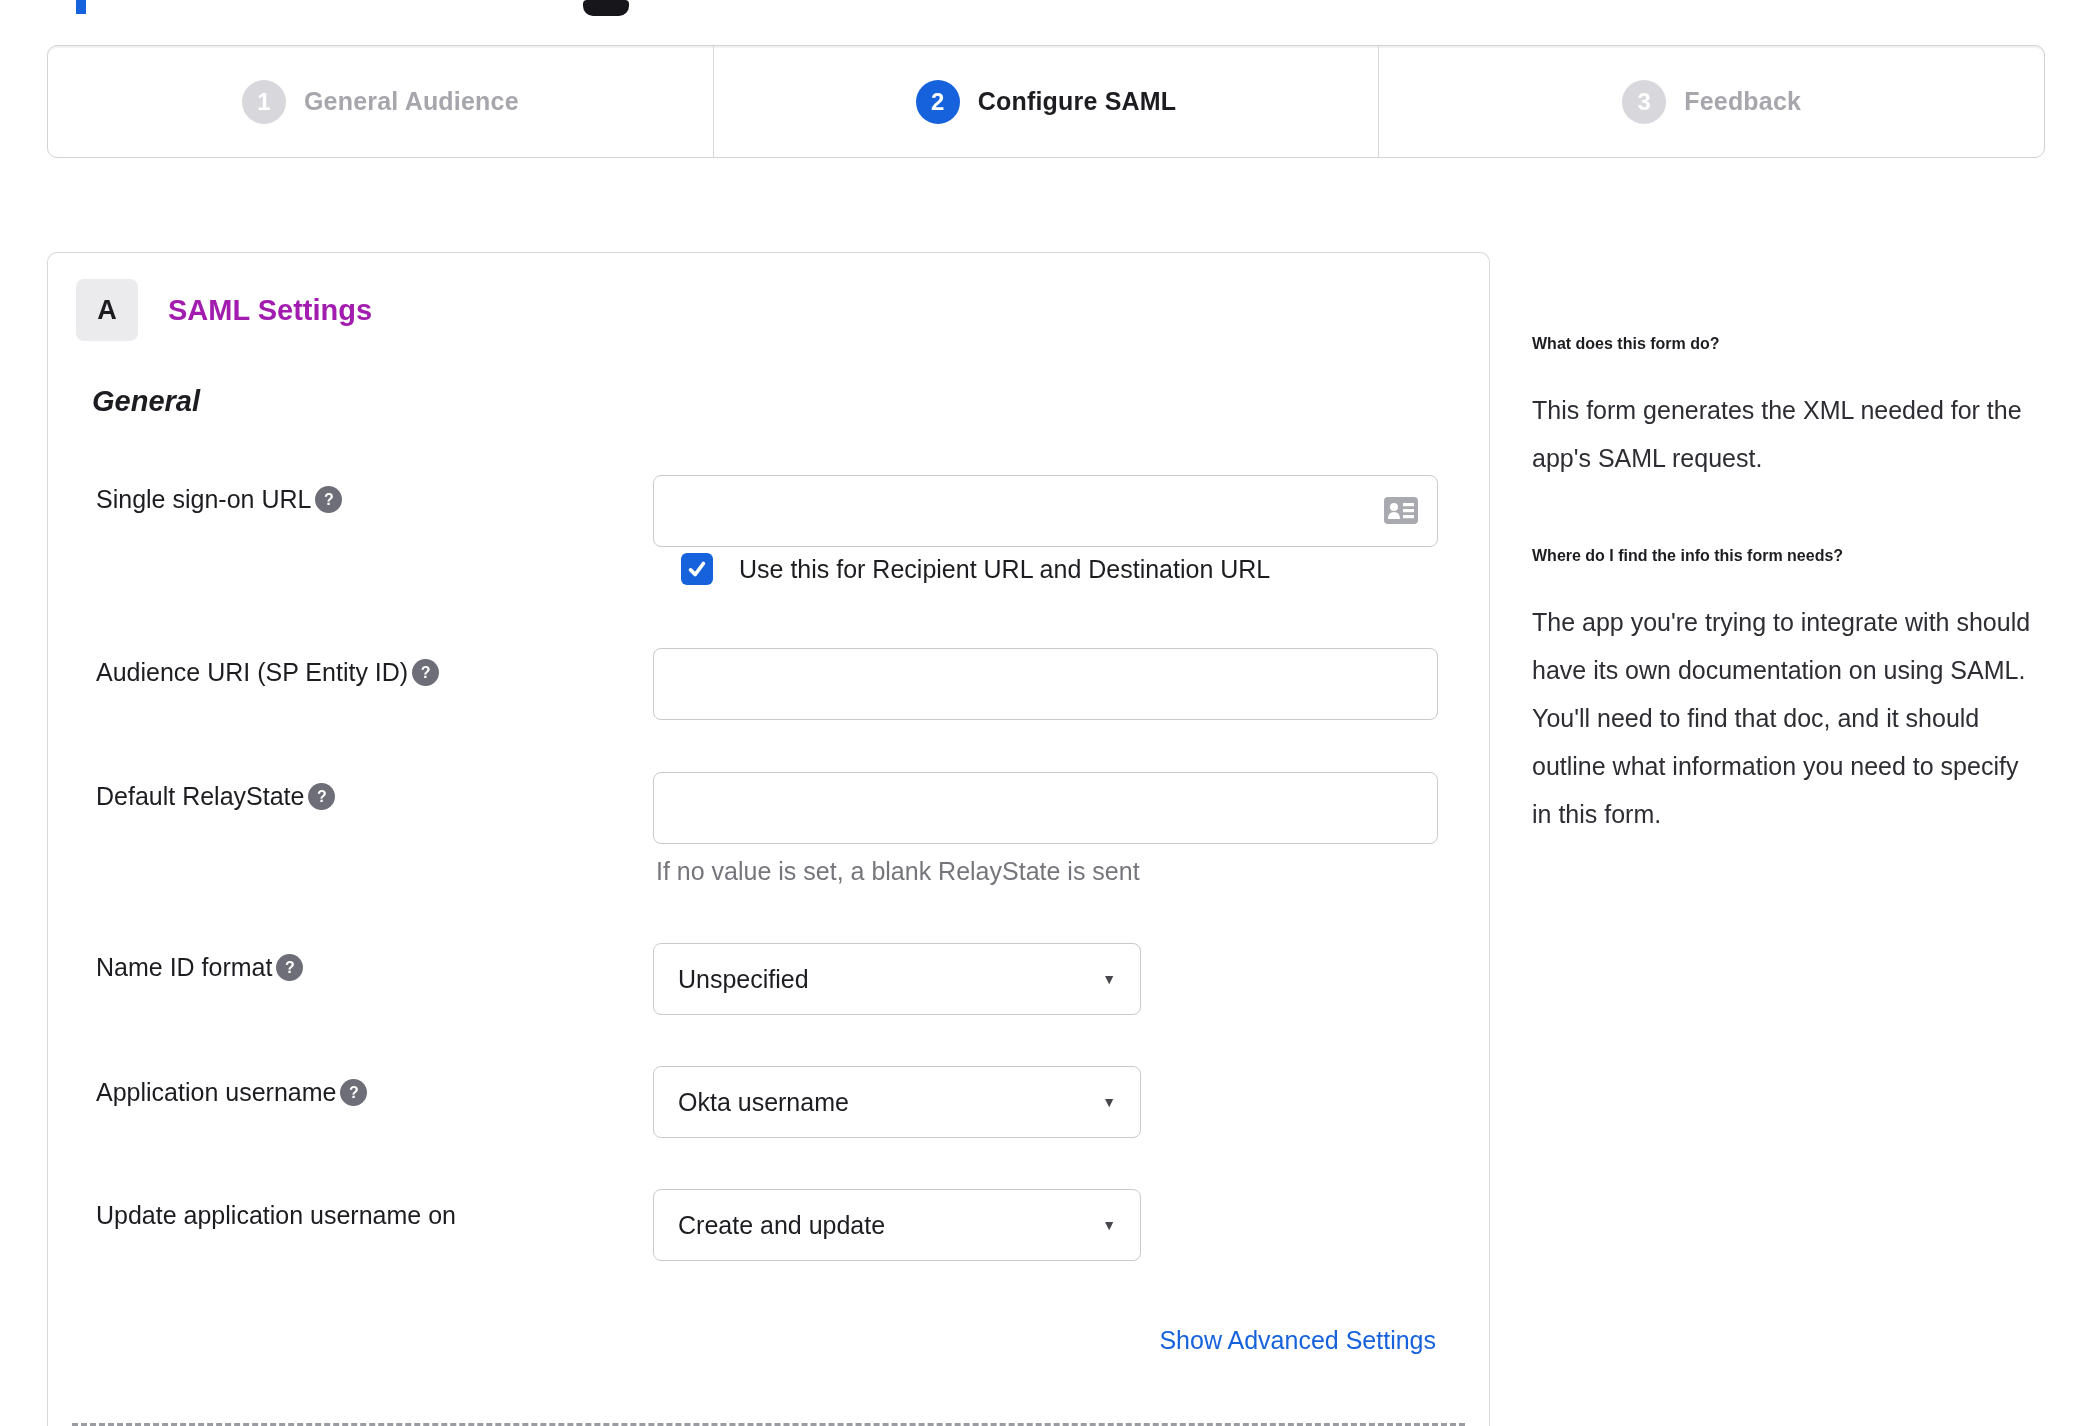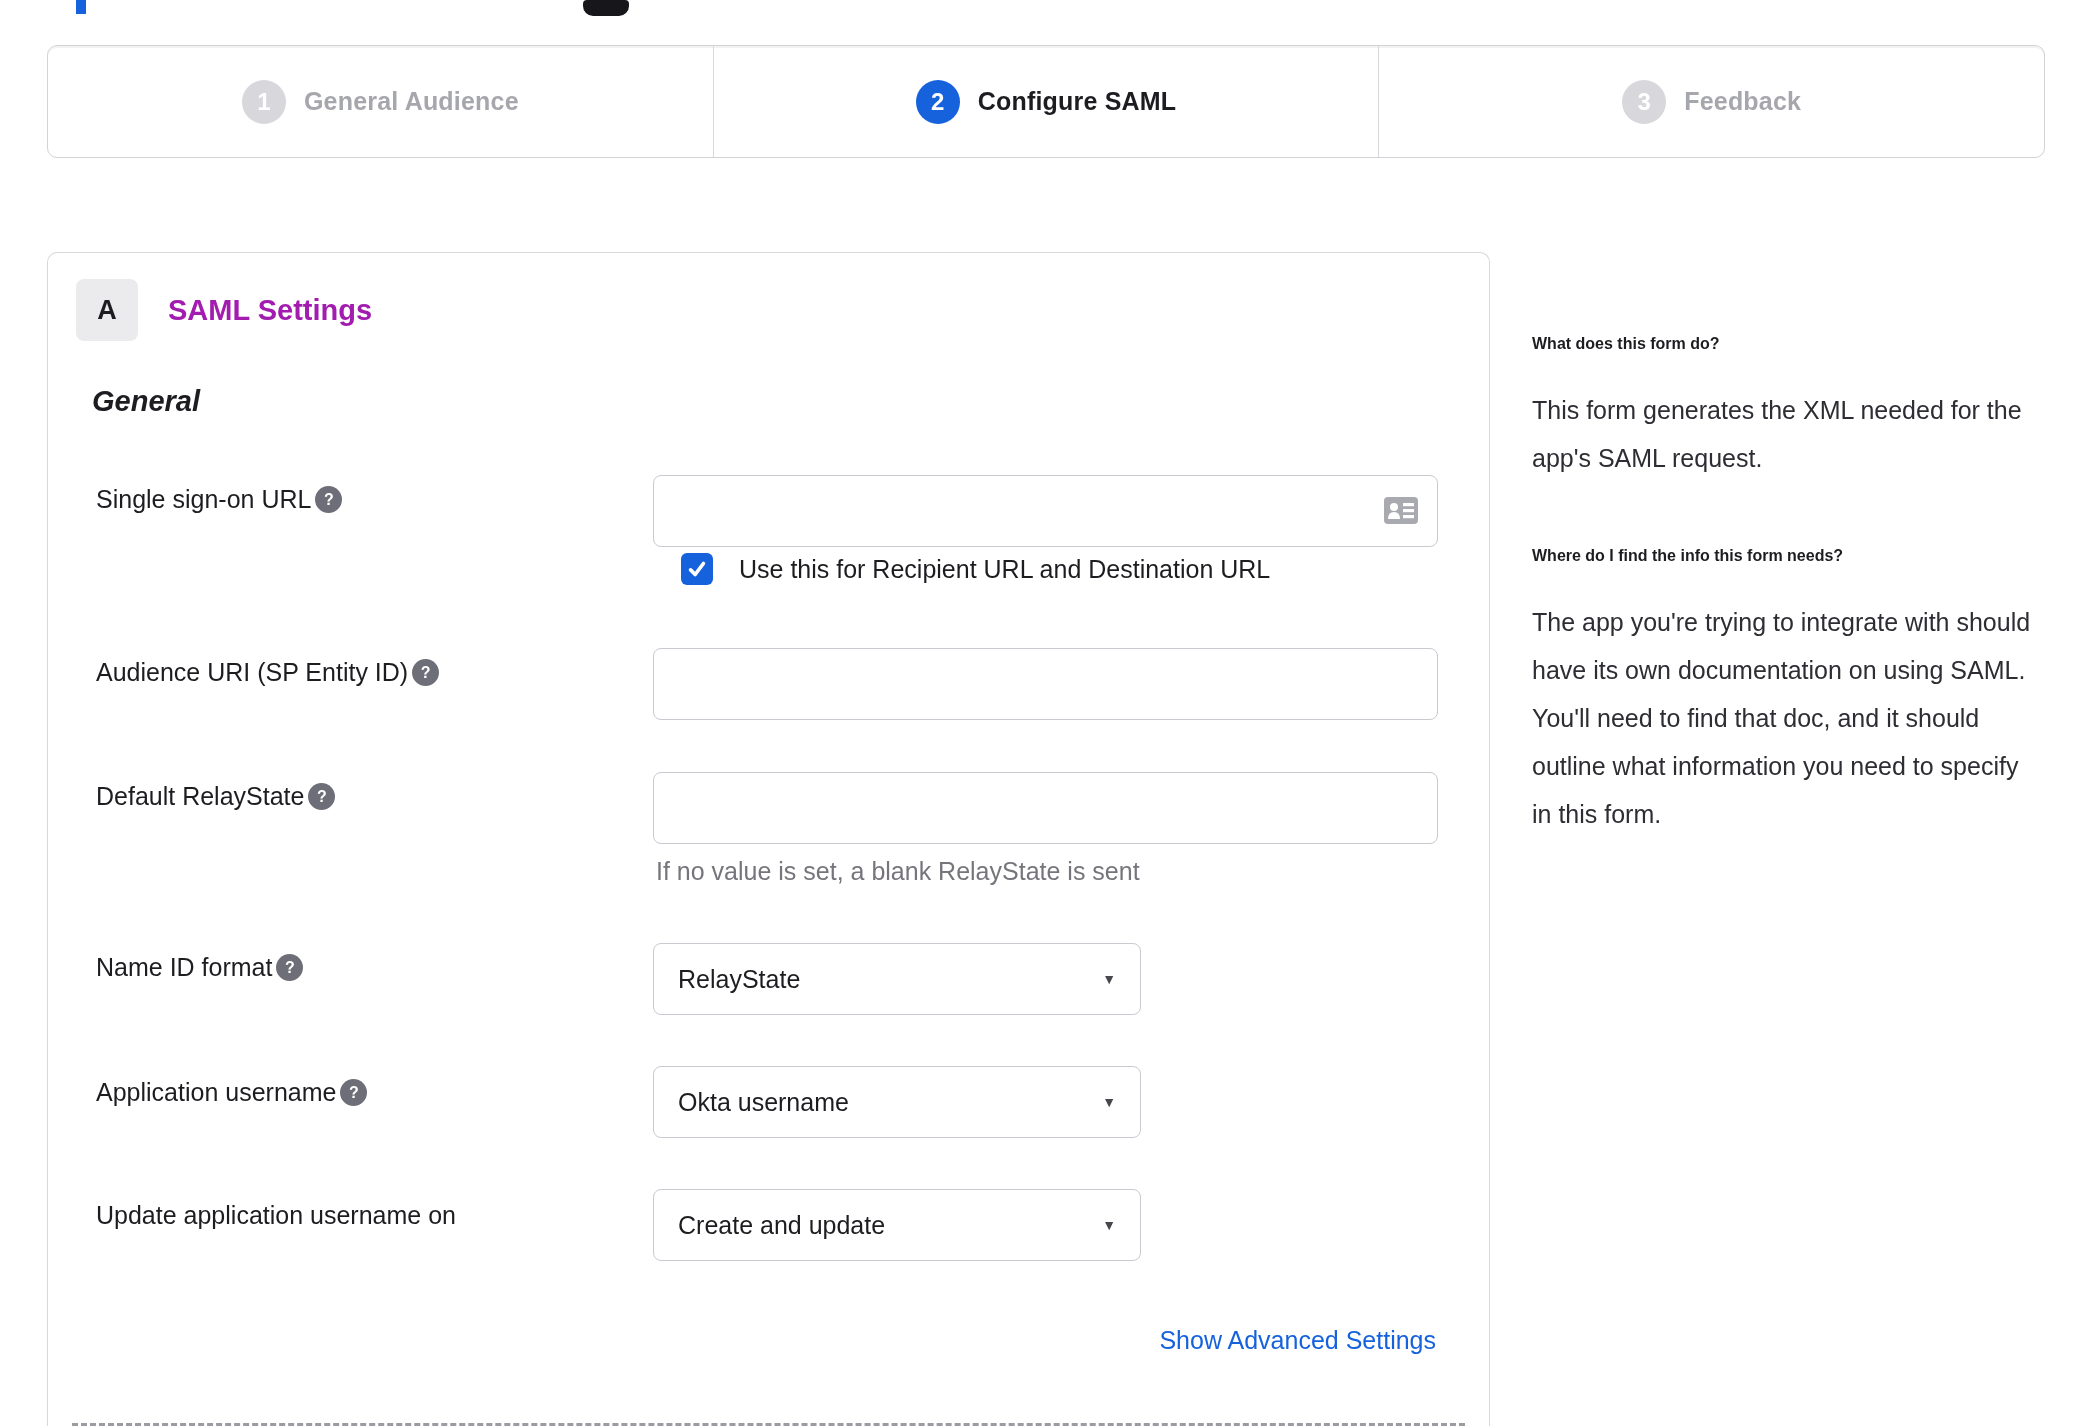--- a/index.html
+++ b/index.html
@@ -164,21 +164,21 @@
     <span class="help-icon">?</span>
   </div>
   <input class="text-input" style="top: 519px;" type="text">
   <div class="hint" style="top:604px;">If no value is set, a blank RelayState is sent</div>
 
   <div class="field-label" style="top:700px;">
     <span>Name ID format</span>
     <span class="help-icon">?</span>
   </div>
   <div class="select" style="top:690px;">
-    <span>RelayState</span>
+    <span>Unspecified</span>
     <span class="caret">▼</span>
   </div>
 
   <div class="field-label" style="top:825px;">
     <span>Application username</span>
     <span class="help-icon">?</span>
   </div>
   <div class="select" style="top:813px;">
     <span>Okta username</span>
     <span class="caret">▼</span>

